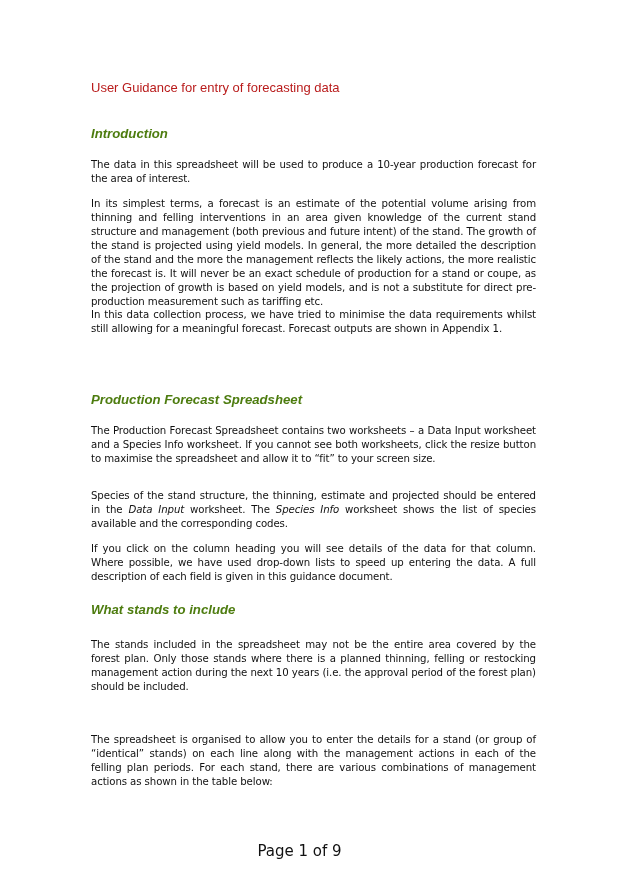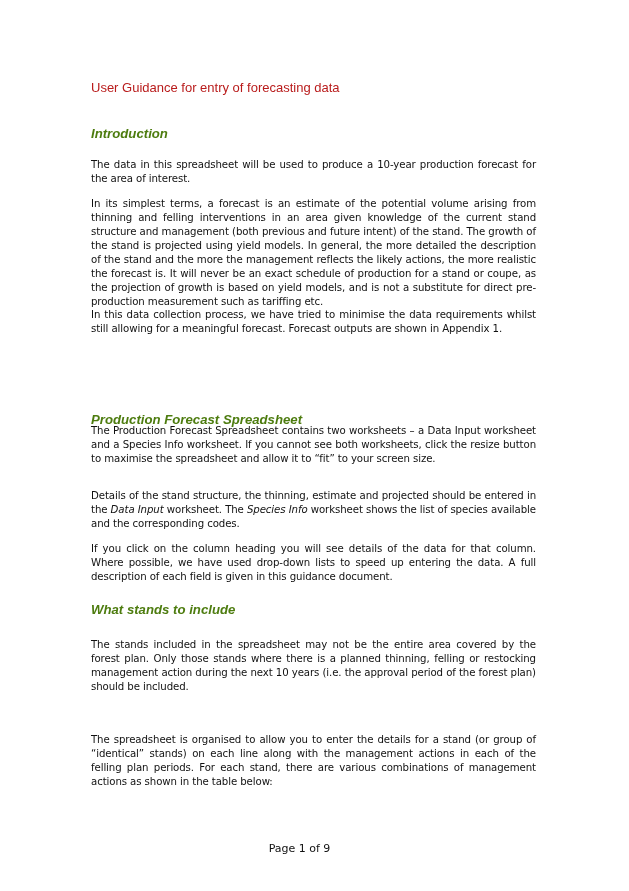--- a/index.html
+++ b/index.html
@@ -3,36 +3,36 @@
 <meta charset="utf-8">
 <style>
   html, body { margin: 0; padding: 0; background: #ffffff; }
   body { width: 629px; height: 891px; position: relative; overflow: hidden; color: #111; }
   .page { position: absolute; left: 91px; top: 0; width: 445px; }
   .title { position: absolute; top: 80px; left: 0; font-family: "Liberation Sans", sans-serif; font-weight: normal; font-size: 13px; color: #b91c1c; white-space: nowrap; }
   .h2 { position: absolute; left: 0; font-family: "Liberation Sans", sans-serif; font-weight: bold; font-style: italic; font-size: 13.2px; color: #4d7c0f; white-space: nowrap; }
   .p { position: absolute; left: 0; width: 445px; font-family: "DejaVu Sans", sans-serif; font-size: 10.2px; line-height: 14px; text-align: justify; color: #111; letter-spacing: -0.1px; }
   .p b { font-weight: normal; }
   .p i { font-style: italic; }
-  .footer { position: absolute; top: 842px; left: 0; width: 599px; text-align: center; font-family: "DejaVu Sans", sans-serif; font-size: 11px; color: #111; }
+  .footer { position: absolute; top: 842px; left: 0; width: 599px; text-align: center; font-family: "DejaVu Sans", sans-serif; font-size: 15px; color: #111; }
 </style>
 </head>
 <body>
 
 <div class="page">
   <div class="title">User Guidance for entry of forecasting data</div>
 
   <div class="h2" style="top:126px">Introduction</div>
   <div class="p" style="top:158px">The data in this spreadsheet will be used to produce a 10-year production forecast for the area of interest.</div>
   <div class="p" style="top:197px">In its simplest terms, a forecast is an estimate of the potential volume arising from thinning and felling interventions in an area given knowledge of the current stand structure and management (both previous and future intent) of the stand. The growth of the stand is projected using yield models. In general, the more detailed the description of the stand and the more the management reflects the likely actions, the more realistic the forecast is. It will never be an exact schedule of production for a stand or coupe, as the projection of growth is based on yield models, and is not a substitute for direct pre-production measurement such as tariffing etc.</div>
   <div class="p" style="top:308px">In this data collection process, we have tried to minimise the data requirements whilst still allowing for a meaningful forecast. Forecast outputs are shown in Appendix 1.</div>
 
-  <div class="h2" style="top:412px">Production Forecast Spreadsheet</div>
+  <div class="h2" style="top:392px">Production Forecast Spreadsheet</div>
   <div class="p" style="top:424px">The Production Forecast Spreadsheet contains two worksheets – a Data Input worksheet and a Species Info worksheet. If you cannot see both worksheets, click the resize button to maximise the spreadsheet and allow it to “fit” to your screen size.</div>
-  <div class="p" style="top:489px"><span>Details of the </span><b>stand structure</b><span>, the </span><b>thinning</b><span>, </span><b>estimate</b><span> and </span><b>projected</b><span> should be entered in the </span><i>Data Input</i><span> worksheet. The </span><i>Species Info</i><span> worksheet shows the list of species available and the corresponding codes.</span></div>
+  <div class="p" style="top:489px"><span>Species of the </span><b>stand structure</b><span>, the </span><b>thinning</b><span>, </span><b>estimate</b><span> and </span><b>projected</b><span> should be entered in the </span><i>Data Input</i><span> worksheet. The </span><i>Species Info</i><span> worksheet shows the list of species available and the corresponding codes.</span></div>
   <div class="p" style="top:542px">If you click on the column heading you will see details of the data for that column. Where possible, we have used drop-down lists to speed up entering the data. A full description of each field is given in this guidance document.</div>
 
   <div class="h2" style="top:602px">What stands to include</div>
   <div class="p" style="top:638px">The stands included in the spreadsheet may not be the entire area covered by the forest plan. Only those stands where there is a planned thinning, felling or restocking management action during the next 10 years (i.e. the approval period of the forest plan) should be included.</div>
   <div class="p" style="top:733px">The spreadsheet is organised to allow you to enter the details for a stand (or group of “identical” stands) on each line along with the management actions in each of the felling plan periods. For each stand, there are various combinations of management actions as shown in the table below:</div>
 </div>
 
 <div class="footer">Page 1 of 9</div>
 
 </body></html>

